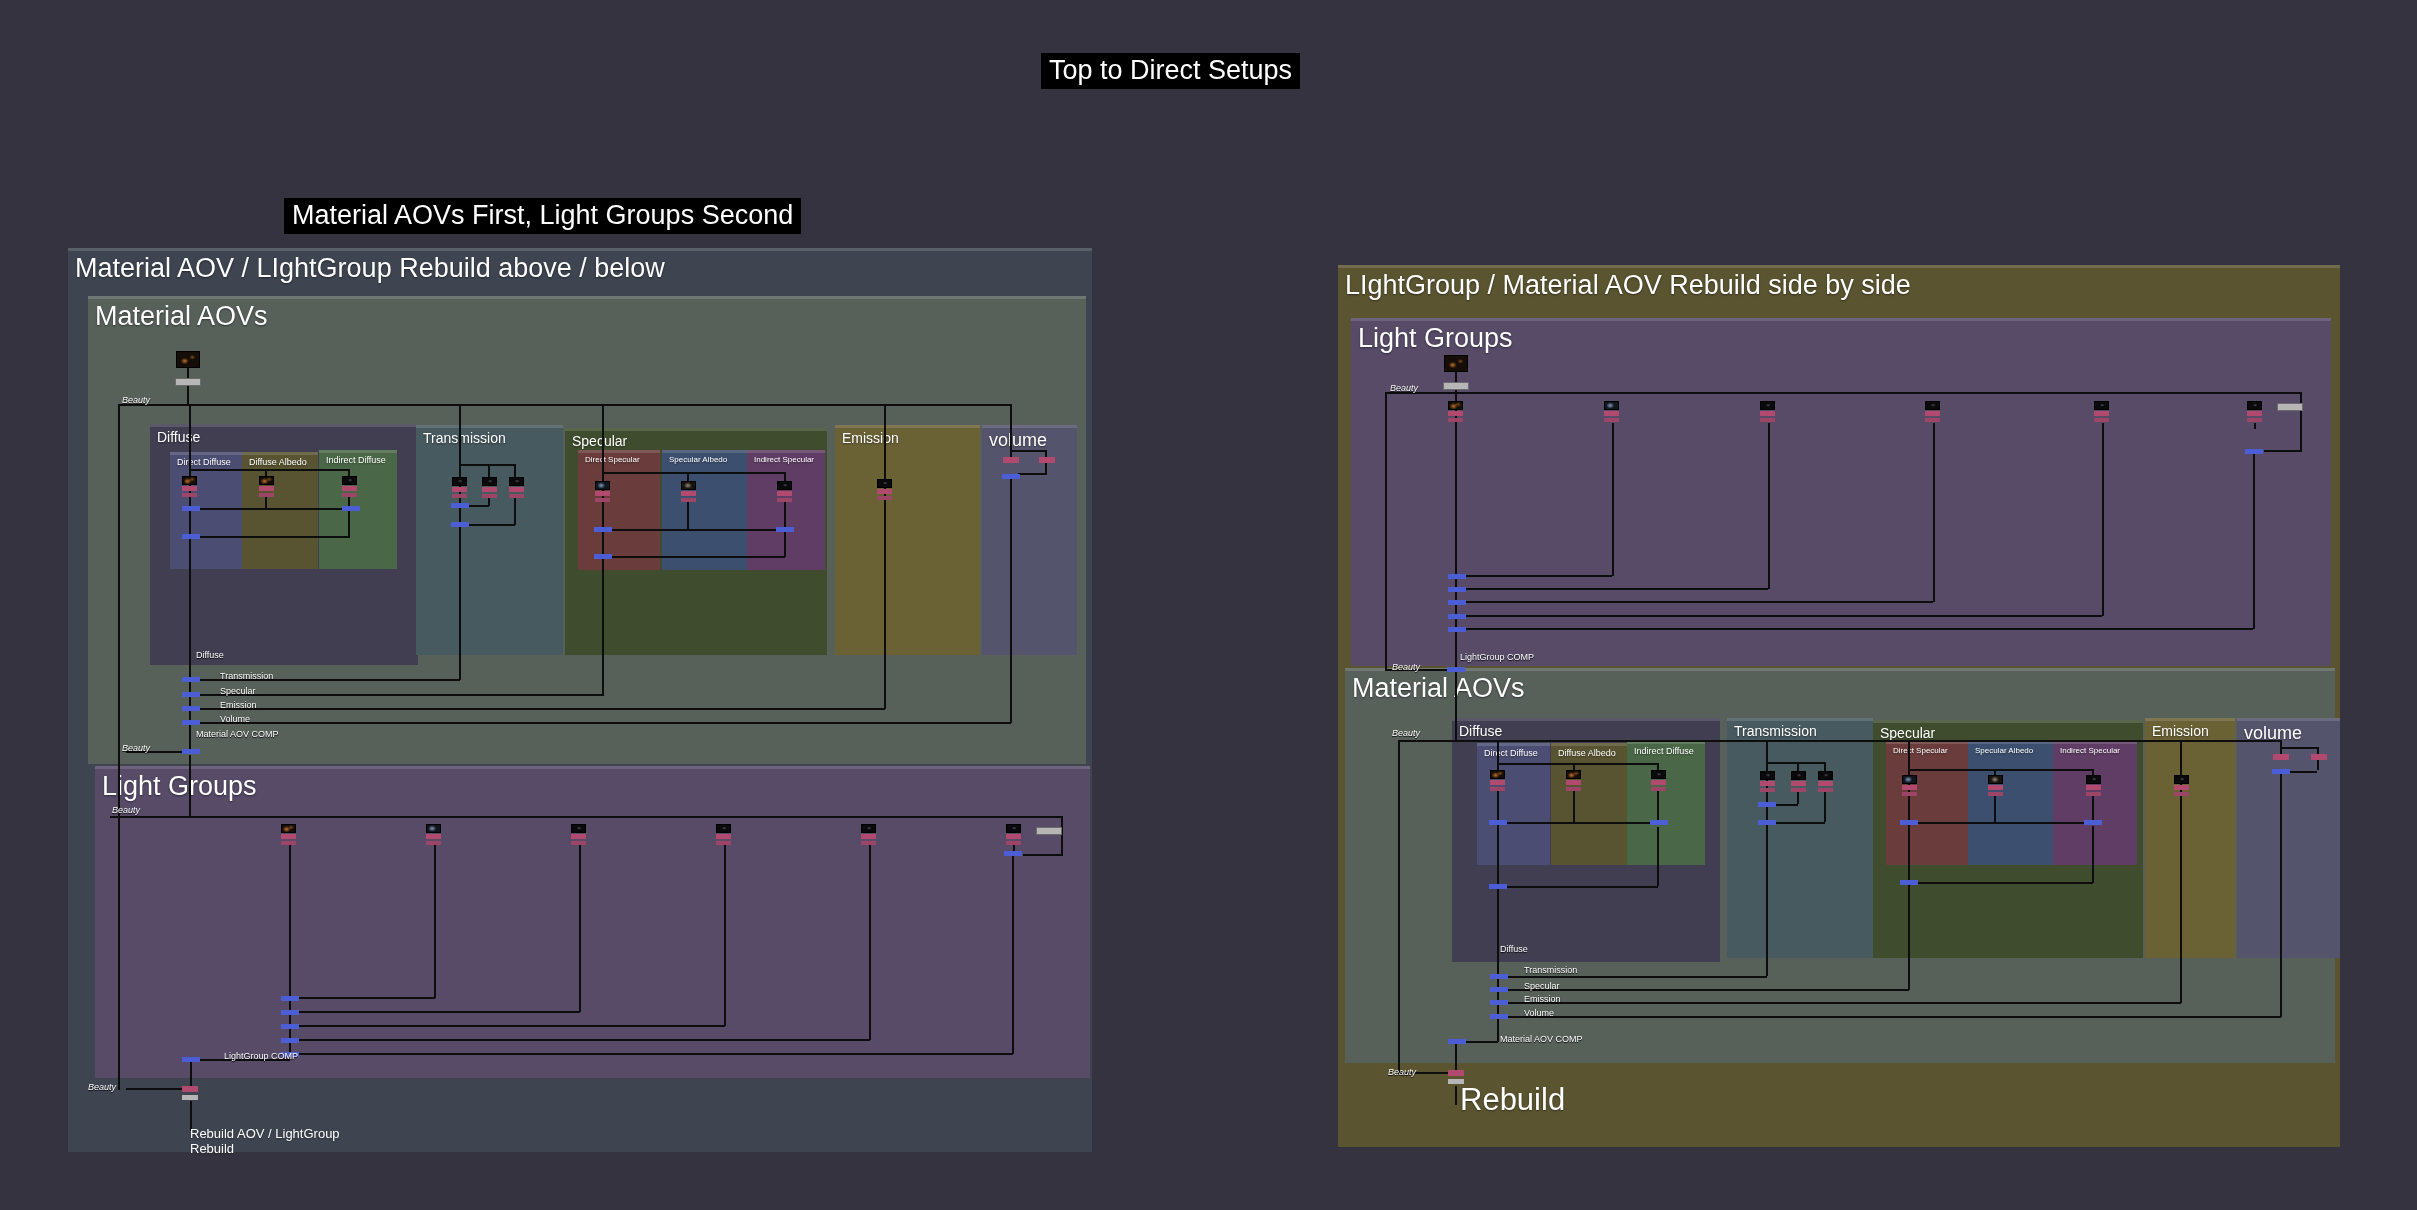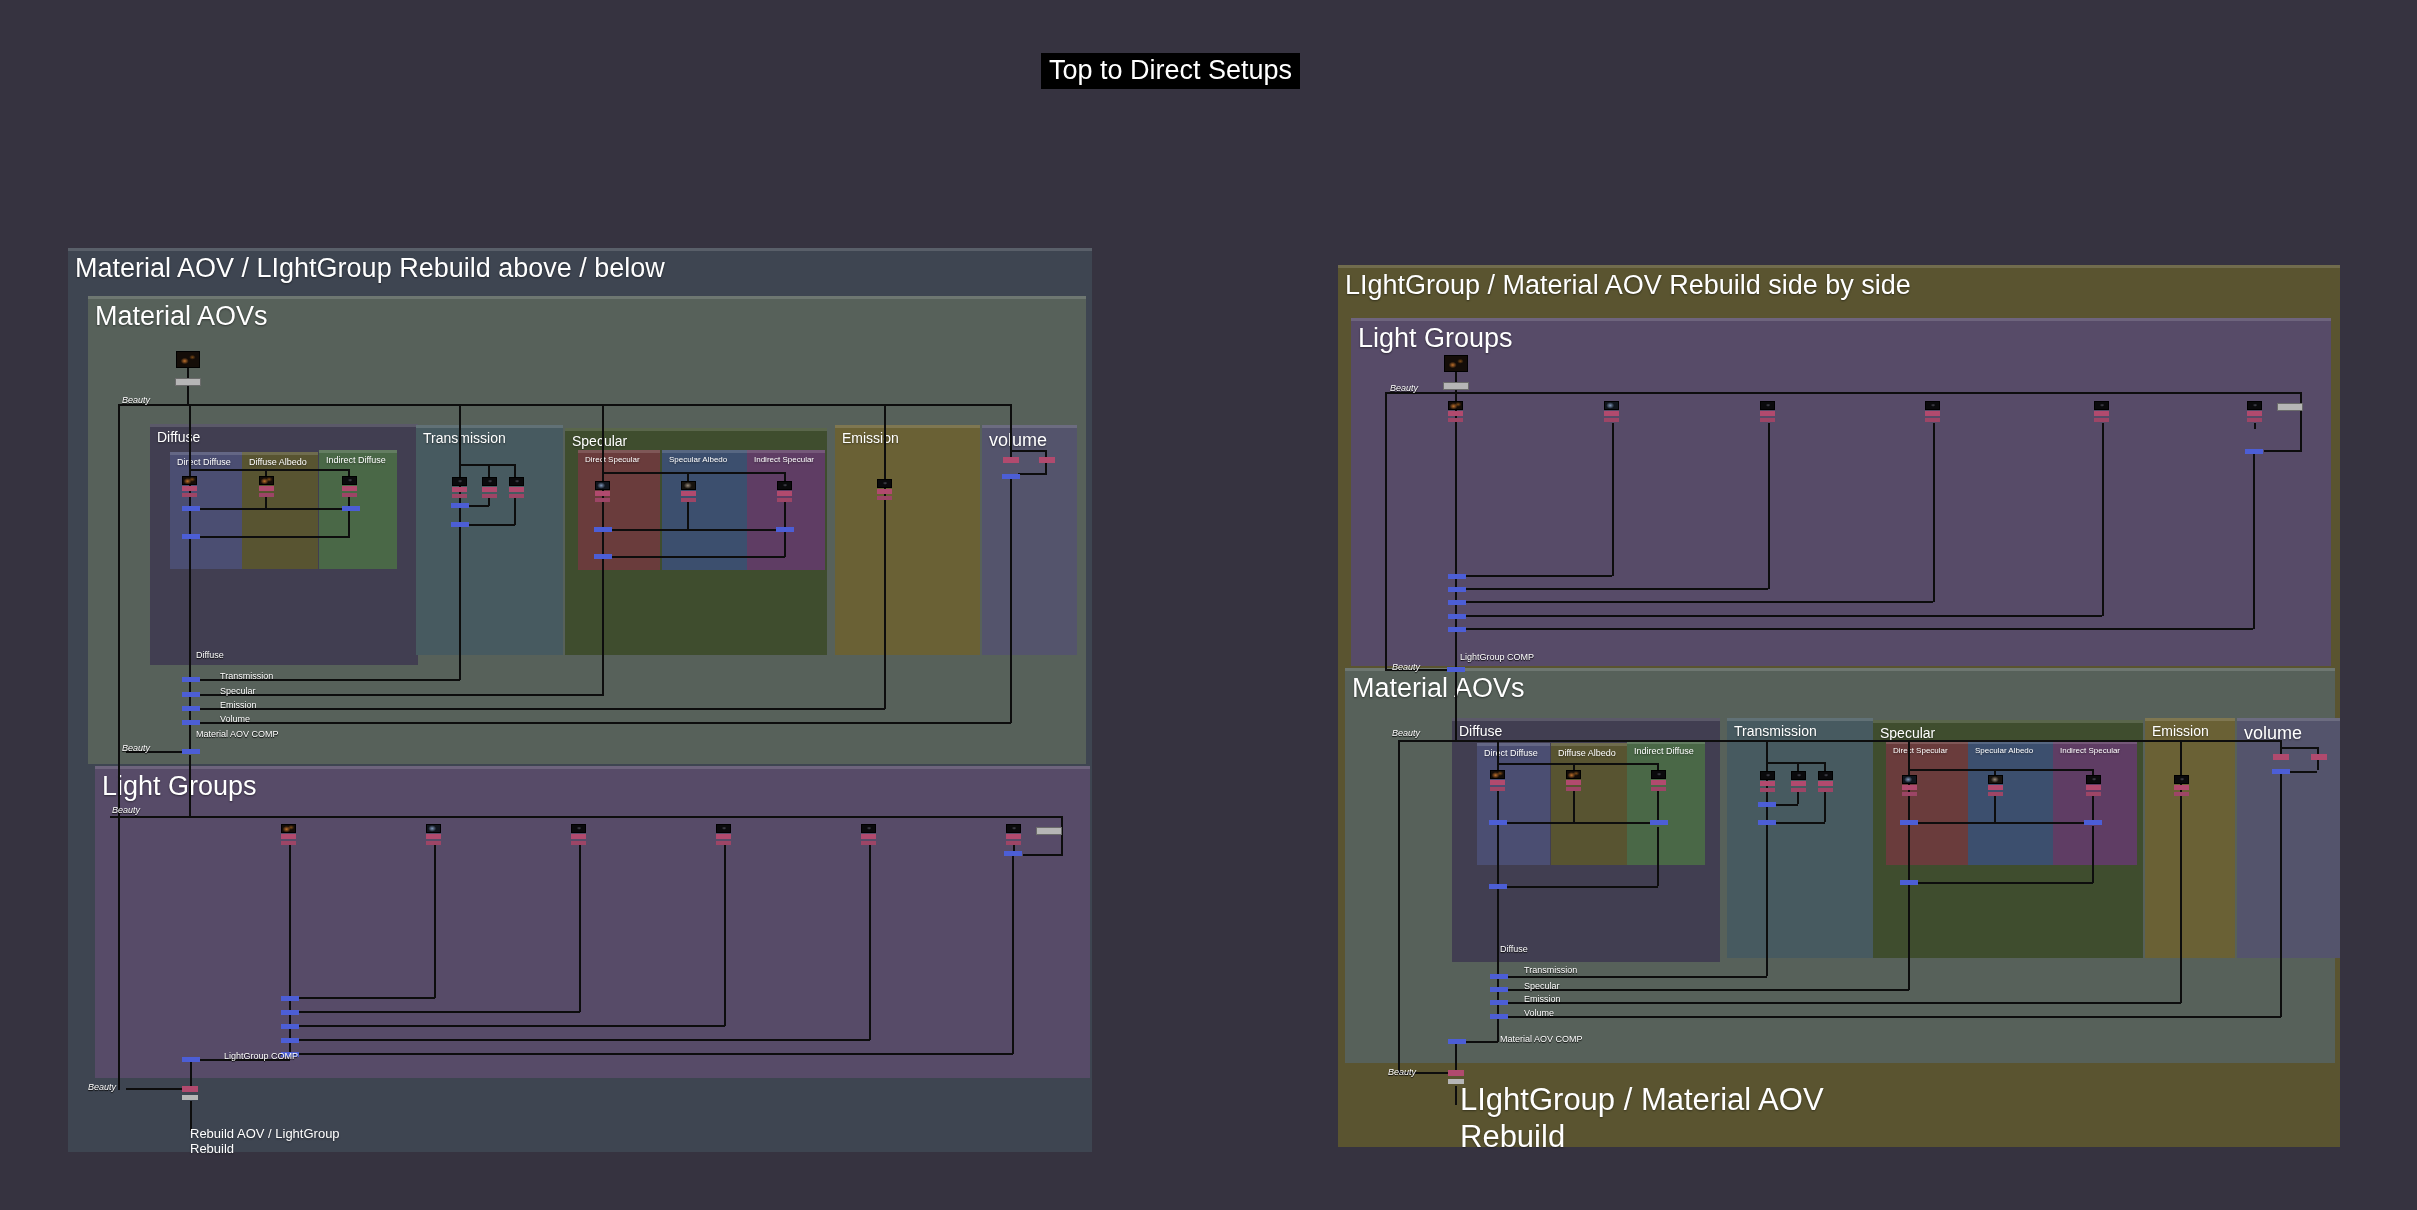--- a/index.html
+++ b/index.html
@@ -479,21 +479,21 @@
     <div class="wl it" style="left: 1392px; top: 663px;">Beauty</div>
     <div class="wl it" style="left: 1392px; top: 729px;">Beauty</div>
     <div class="wl" style="left: 1500px; top: 945px;">Diffuse</div>
     <div class="wl" style="left: 1524px; top: 966px;">Transmission</div>
     <div class="wl" style="left: 1524px; top: 982px;">Specular</div>
     <div class="wl" style="left: 1524px; top: 995px;">Emission</div>
     <div class="wl" style="left: 1524px; top: 1009px;">Volume</div>
     <div class="wl" style="left: 1500px; top: 1035px;">Material AOV COMP</div>
     <div class="wl it" style="left: 1388px; top: 1068px;">Beauty</div>
     <div class="sticky hl" style="left: 1041px; top: 53px; font-size: 27px;"><div class="sticky-line">Top to Direct Setups</div></div>
+    <div class="sticky hl" style="left: 284px; top: 198px; font-size: 27px;"><div class="sticky-line">Material AOVs First, Light Groups Second</div></div>
     <div class="sticky" style="left: 190px; top: 1126px; font-size: 13px;">
       <div class="sticky-line">Rebuild AOV / LightGroup</div>
       <div class="sticky-line">Rebuild</div>
     </div>
     <div class="sticky" style="left: 1460px; top: 1082px; font-size: 31px;">
-      <div class="sticky-line">LIghtGroup / Material AOV</div>
       <div class="sticky-line">Rebuild</div>
     </div>
   </div>
 
 </body></html>

